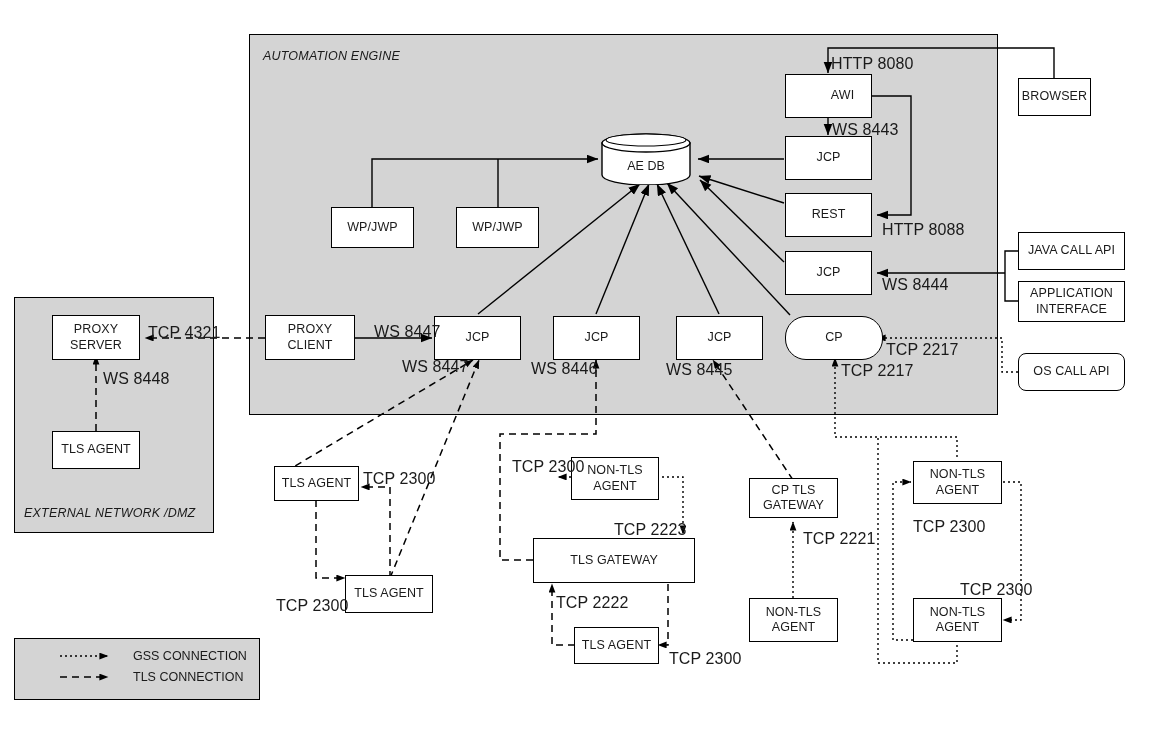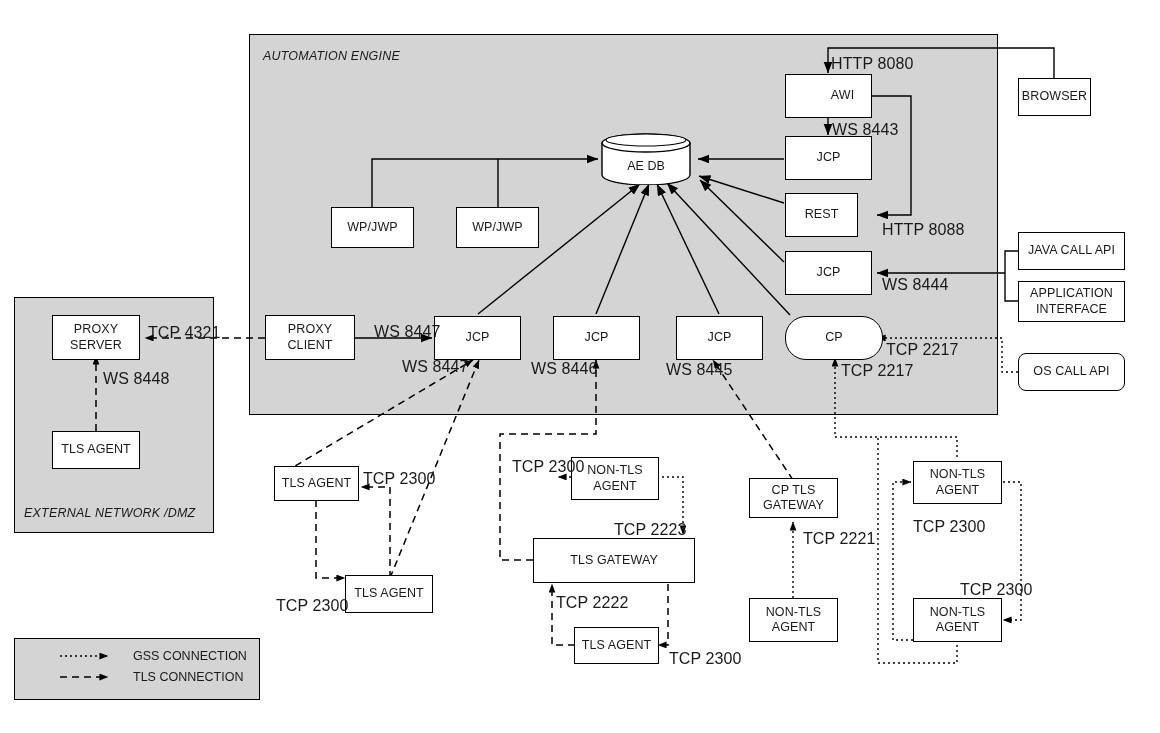--- a/index.html
+++ b/index.html
@@ -185,21 +185,21 @@
   </svg>
 
   <div class="node" style="left:785px; top:74px; width:87px; height:44px;padding-left:28px;">
     <span>AWI</span>
   </div>
 
   <div class="node" style="left:785px; top:136px; width:87px; height:44px;">
     <span>JCP</span>
   </div>
 
-  <div class="node" style="left:785px; top:193px; width:73px; height:44px;">
+  <div class="node" style="left:785px; top:193px; width:87px; height:44px;">
     <span>REST</span>
   </div>
 
   <div class="node" style="left:785px; top:251px; width:87px; height:44px;">
     <span>JCP</span>
   </div>
 
   <div class="node" style="left:785px; top:316px; width:98px; height:44px;border-radius:21px;">
     <span>CP</span>
   </div>

